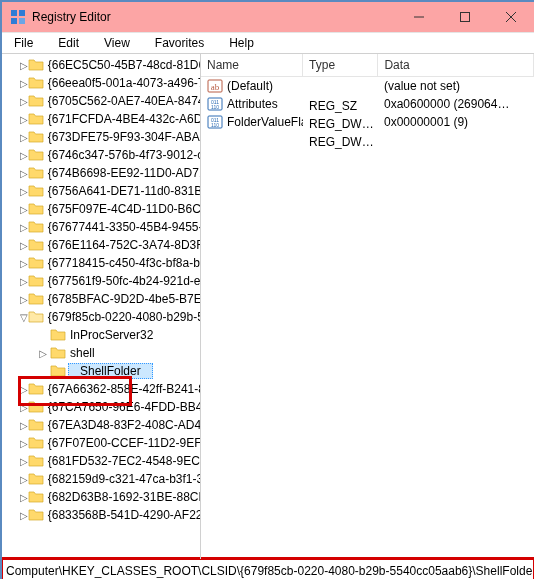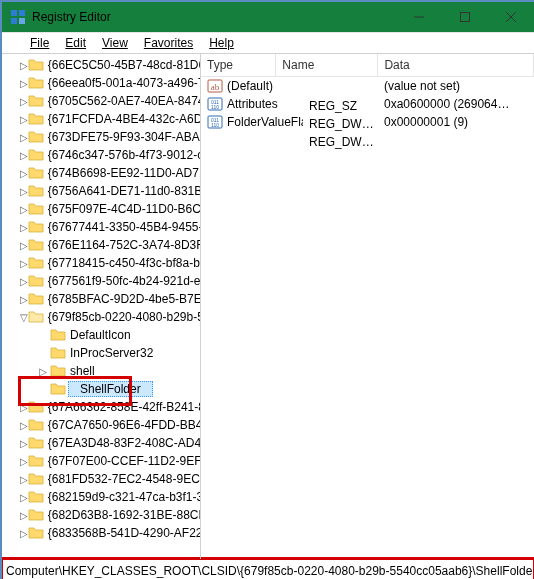--- a/index.html
+++ b/index.html
@@ -4,41 +4,40 @@
 <style>
 html, body {
   margin: 0; padding: 0; width: 534px; height: 579px;
   font-family: "Segoe UI", Tahoma, sans-serif;
   font-size: 12px; color: #000;
   background: #fff; overflow: hidden;
   border: 1px solid #5a8ac0;
   box-sizing: border-box;
 }
 .titlebar {
-  height: 30px; background: #15803d;
+  height: 30px; background: #fca5a5;
   display: flex; align-items: center;
   border-bottom: 1px solid #e5e5e5;
 }
 .titlebar .app-icon {
   width: 16px; height: 16px; margin: 0 6px 0 8px;
   display: inline-flex; align-items: center; justify-content: center;
 }
 .titlebar .title { flex: 0 0 auto; }
 .titlebar .spacer { flex: 1; }
 .titlebar .win-btn {
   width: 46px; height: 30px;
   display: flex; align-items: center; justify-content: center;
   color: #555;
 }
 
 .menubar {
   height: 20px; display:flex; align-items:center;
-  padding: 0 20px; gap: 0;
+  padding: 0 4px; gap: 9px;
   border-bottom: 1px solid #d0d0d0;
-  text-decoration: underline;
 }
 .menubar .mi { padding: 2px 8px; }
 
 .work {
   display: flex;
   height: calc(100% - 30px - 20px - 22px);
 }
 .tree-pane {
   width: 198px; overflow: hidden; position: relative;
   border-right: 1px solid #d0d0d0;
@@ -272,29 +271,20 @@
             </span>
             <span class="lbl">{679f85cb-0220-4080-b29b-5</span>
           </div>
           <div class="node indent2">
             <span class="tw"></span>
             <span class="fold">
               <svg width="16" height="16">
                 <path d="M1 3 h5 l1.5 2 H15 v8 H1 z" fill="#ffd96b" stroke="#d4a92a" stroke-width="0.7"></path>
               </svg>
             </span>
-            <span class="lbl">DefaultIcon</span>
-          </div>
-          <div class="node indent2">
-            <span class="tw"></span>
-            <span class="fold">
-              <svg width="16" height="16">
-                <path d="M1 3 h5 l1.5 2 H15 v8 H1 z" fill="#ffd96b" stroke="#d4a92a" stroke-width="0.7"></path>
-              </svg>
-            </span>
             <span class="lbl">InProcServer32</span>
           </div>
           <div class="node indent2">
             <span class="tw">▷</span>
             <span class="fold">
               <svg width="16" height="16">
                 <path d="M1 3 h5 l1.5 2 H15 v8 H1 z" fill="#ffd96b" stroke="#d4a92a" stroke-width="0.7"></path>
               </svg>
             </span>
             <span class="lbl">shell</span>
@@ -380,22 +370,22 @@
             </span>
             <span class="lbl">{6833568B-541D-4290-AF22-</span>
           </div>
         </div>
     </div>
     <div class="hl-sel-box" id="sel-hl" style="display: block; left: 16px; top: 322px; width: 108px; height: 24px;"></div>
   </div>
   <div class="list-pane">
     <div class="list-scroll">
       <div class="list-head">
+        <div class="col col-name">Name</div>
         <div class="col col-type">Type</div>
-        <div class="col col-name">Name</div>
         <div class="col col-data">Data</div>
       </div>
       <div id="rows">
           <div class="row">
             <div class="cell cn">
               <span class="val-icon">
                 <svg width="16" height="16">
                   <rect x="1" y="2" width="14" height="12" rx="1" fill="#fff" stroke="#b85c44"></rect>
                   <text x="8" y="12" text-anchor="middle" font-size="9" fill="#b85c44" font-family="Segoe UI">ab</text>
                 </svg>

